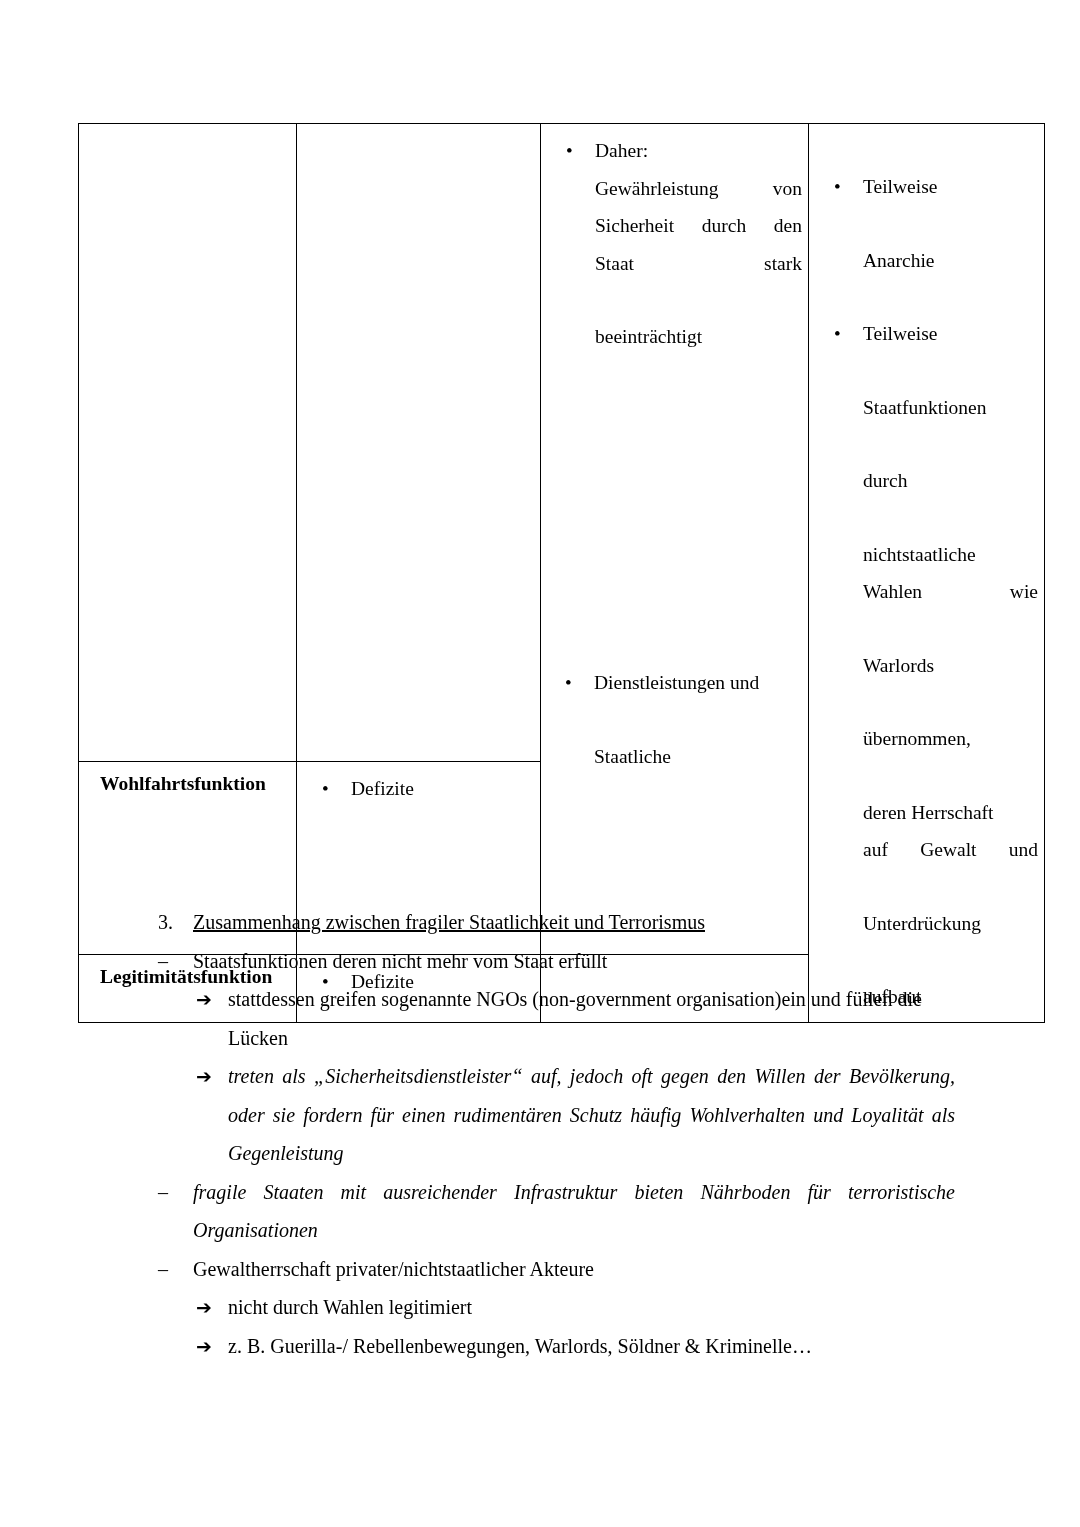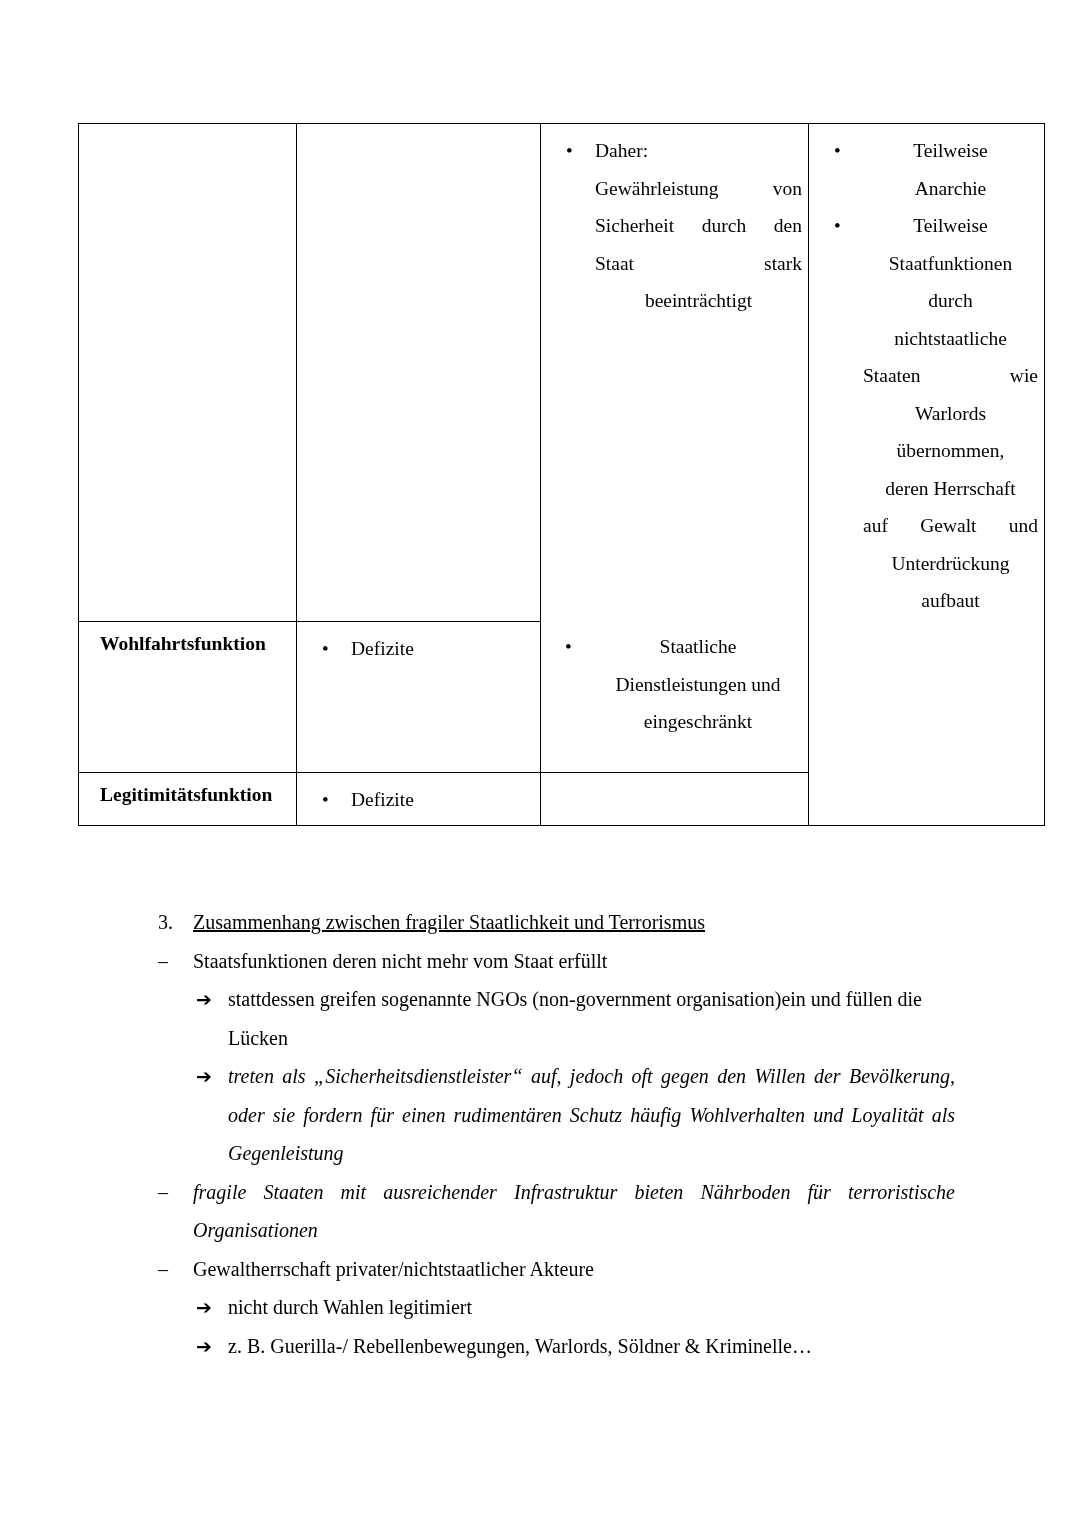--- a/index.html
+++ b/index.html
@@ -83,22 +83,23 @@
     line-height: 37.5px;
   }
   .jl { 
     display: block;
     text-align: justify;
     text-align-last: justify;
     white-space: nowrap;
   }
   .jl-last {
     display: block;
-    text-align: center;
+    text-align: left;
     white-space: nowrap;
+    margin-top: 36px;
   }
 
   
   .outline {
     position: absolute;
     left: 0;
     top: 884px;
     width: 1080px;
   }
   .ol-item {
@@ -190,21 +191,21 @@
               <ul class="bl">
                 <li>
                   <span class="jl-last">Teilweise</span>
                   <span class="jl-last">Anarchie</span>
                 </li>
                 <li>
                   <span class="jl-last">Teilweise</span>
                   <span class="jl-last">Staatfunktionen</span>
                   <span class="jl-last">durch</span>
                   <span class="jl-last">nichtstaatliche</span>
-                  <span class="jl">Staaten wie</span>
+                  <span class="jl">Wahlen wie</span>
                   <span class="jl-last">Warlords</span>
                   <span class="jl-last">übernommen,</span>
                   <span class="jl-last">deren Herrschaft</span>
                   <span class="jl">auf Gewalt und</span>
                   <span class="jl-last">Unterdrückung</span>
                   <span class="jl-last">aufbaut</span>
                 </li>
               </ul>
             </div>
           </td>
@@ -237,22 +238,22 @@
           </td>
           <td></td>
         </tr>
       </tbody>
     </table>
 
     <div style="position:absolute; left:462px; top:497px; width:268px; height:150px; overflow:hidden;">
       <div class="cell-pad">
         <ul class="bl">
           <li>
+            <span class="jl-last">Dienstleistungen und</span>
             <span class="jl-last">Staatliche</span>
-            <span class="jl-last">Dienstleistungen und</span>
             <span class="jl-last">eingeschränkt</span>
           </li>
         </ul>
       </div>
     </div>
   </div>
 
   <div class="outline">
 
     <div class="ol-item lvl1">

